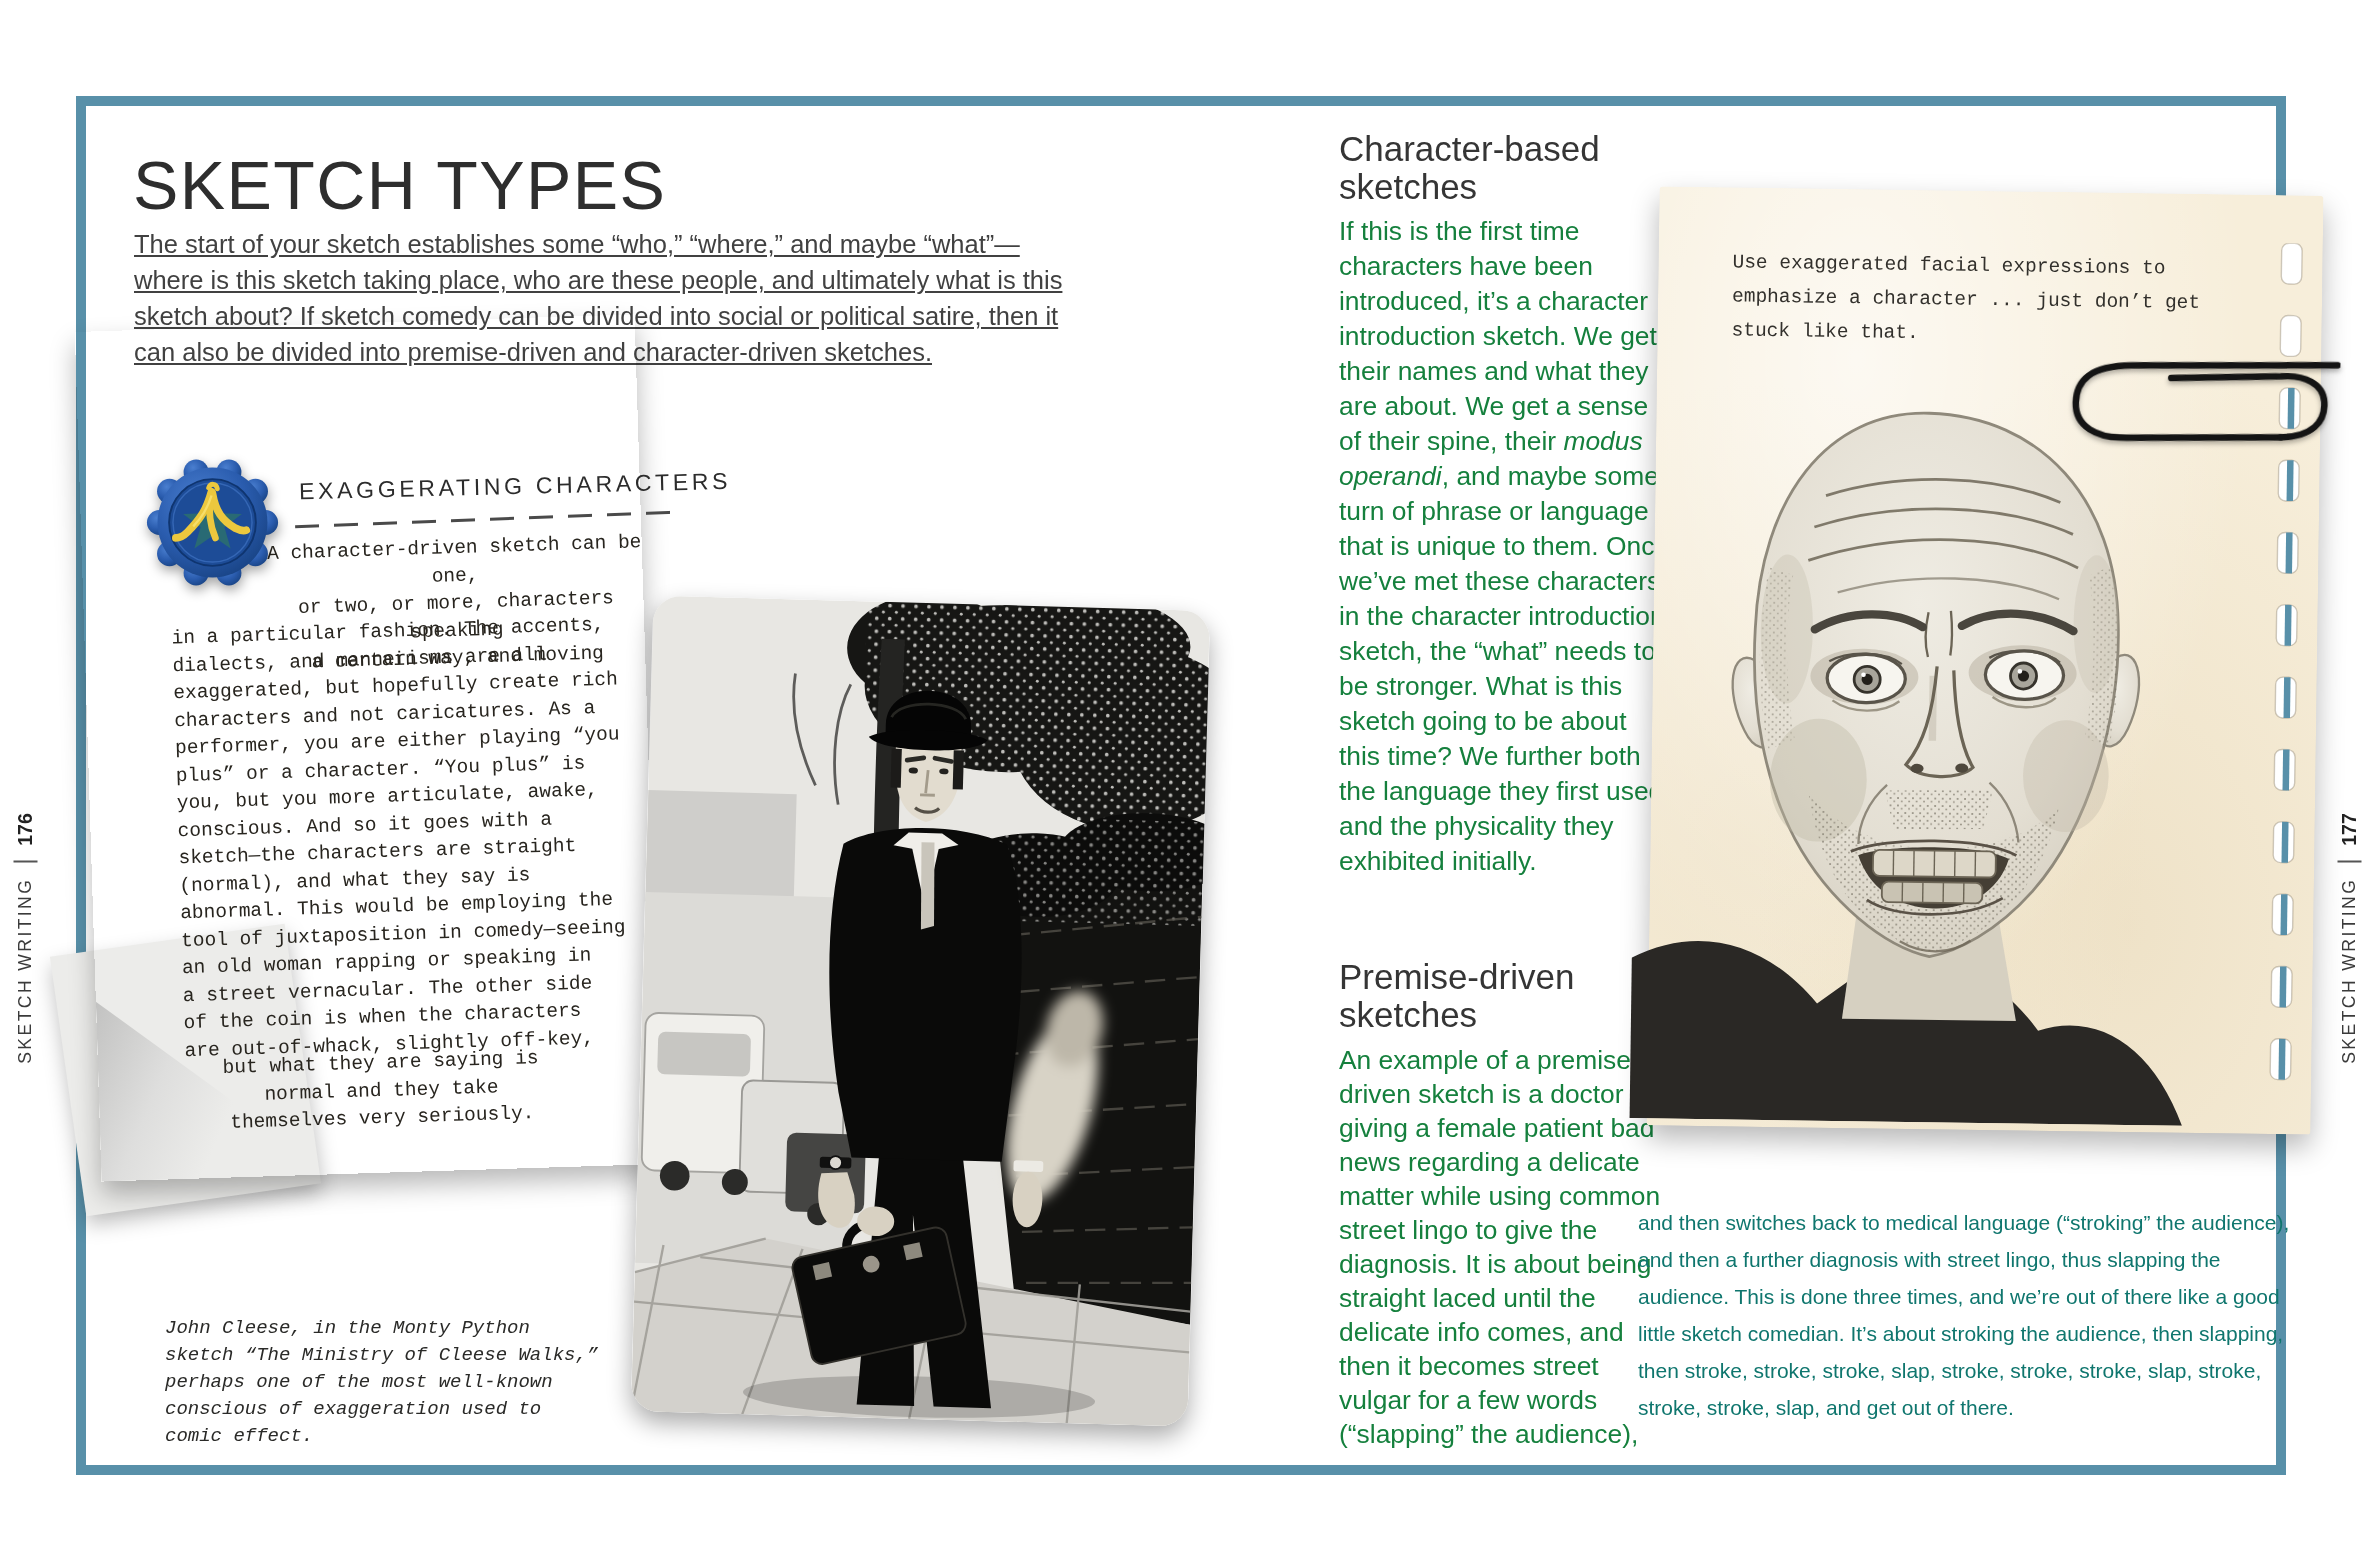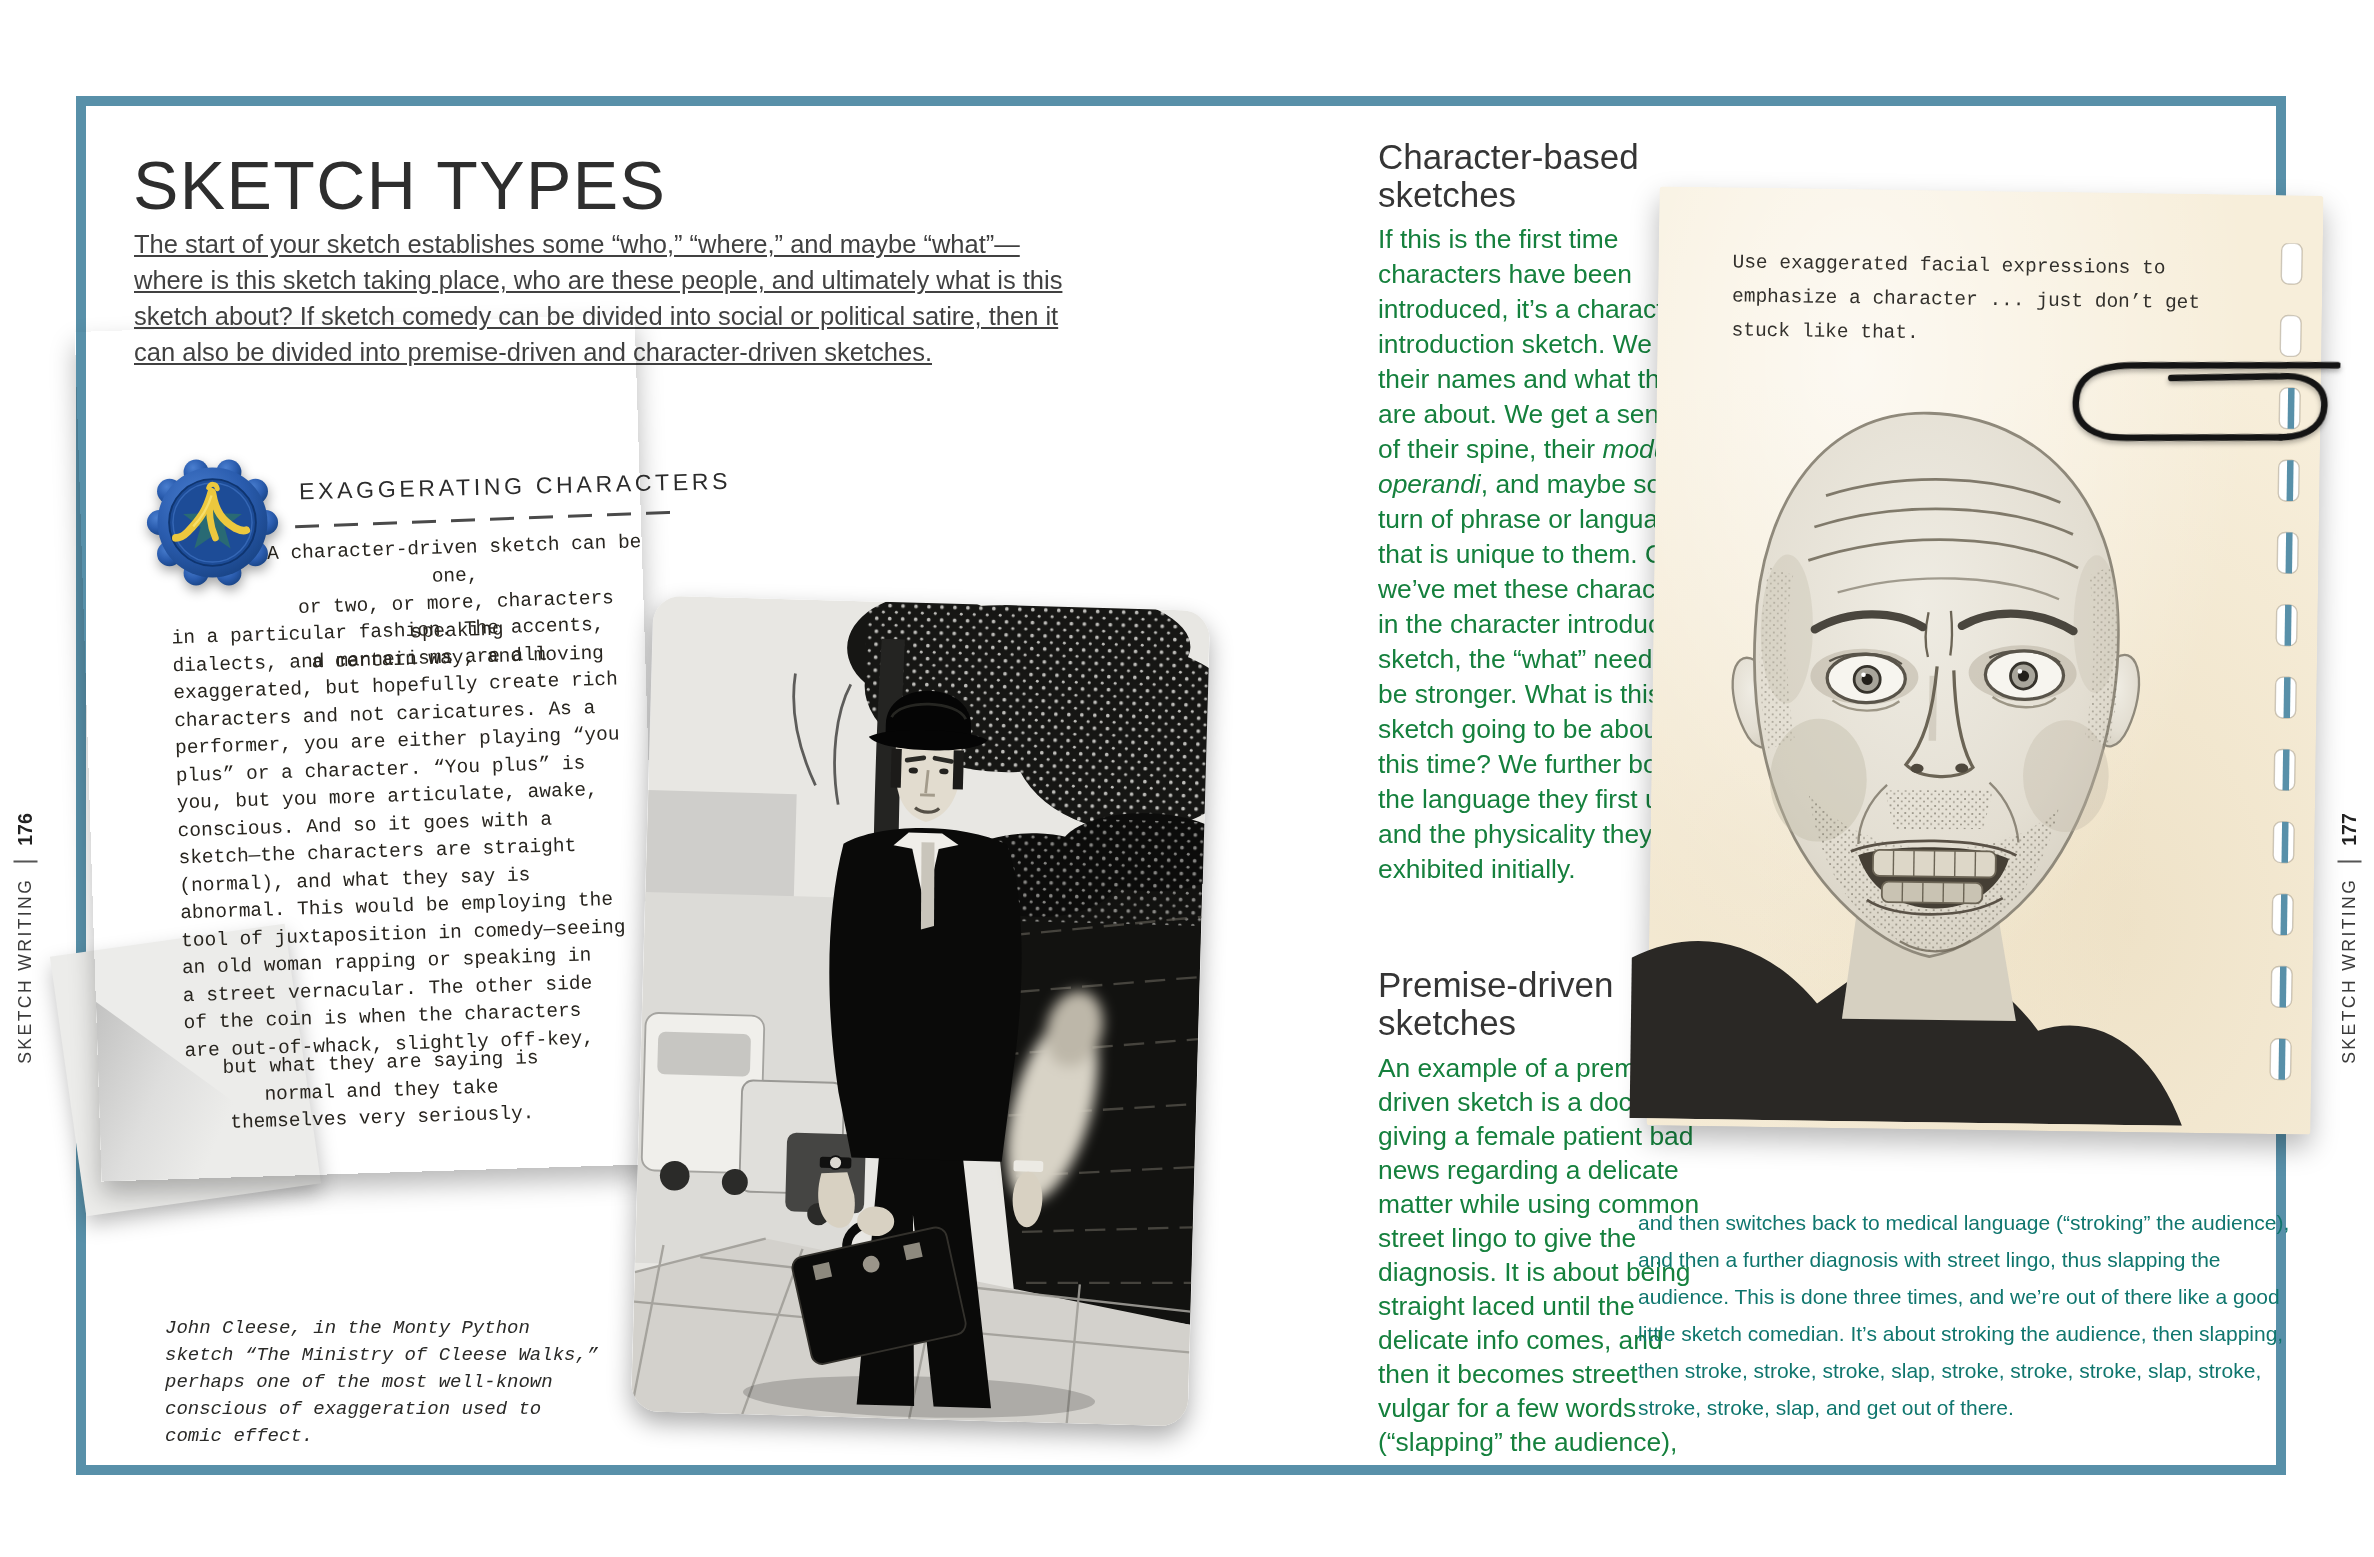--- a/index.html
+++ b/index.html
@@ -40,21 +40,21 @@
   .tw{position:absolute;font-family:"Liberation Mono",monospace;font-size:19.5px;line-height:27.5px;
       color:#28251f;transform:rotate(-1.8deg);z-index:4;}
   .tw-head{left:249px;top:535px;width:414px;text-align:center;}
   .tw-body{left:178px;top:618px;width:464px;text-align:left;}
   .tw-tail{left:182px;top:1050px;width:399px;text-align:center;}
   .caption{position:absolute;left:165px;top:1315px;font-family:"Liberation Mono",monospace;
            font-size:19px;line-height:27px;color:#2a2a28;z-index:3;font-style:italic;}
   .photo{position:absolute;left:642px;top:603px;width:557px;height:816px;border-radius:28px;
          overflow:hidden;transform:rotate(1.6deg);box-shadow:0 11px 24px rgba(0,0,0,.33);z-index:6;}
   
-  .col{position:absolute;left:1378px;width:334px;z-index:2;margin-top:8px;}
+  .col{position:absolute;left:1339px;width:334px;z-index:2;}
   .h2{font-size:35px;line-height:38px;font-weight:400;color:#353535;}
   .h2 .ln{display:block;}
   .bodytext{font-size:26.4px;line-height:35px;color:#15803d;}
   .sec-char-h{top:130px;position:absolute;}
   .sec-char-p{top:214px;position:absolute;width:334px;}
   .sec-prem-h{top:958px;position:absolute;}
   .sec-prem-p{top:1043px;position:absolute;width:330px;line-height:34px;}
   .continuation{position:absolute;left:1638px;top:1204px;width:664px;font-size:21px;
                 line-height:37px;color:#0f766e;z-index:2;}
   

